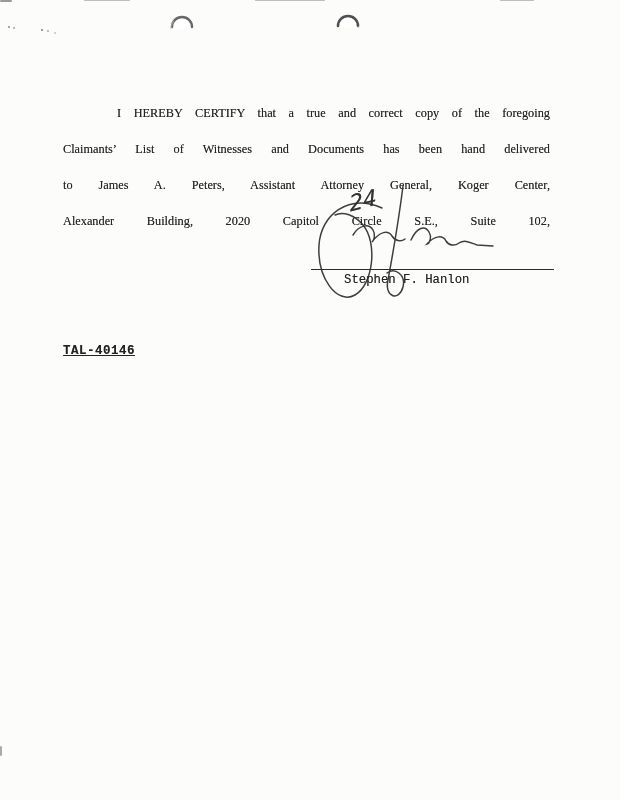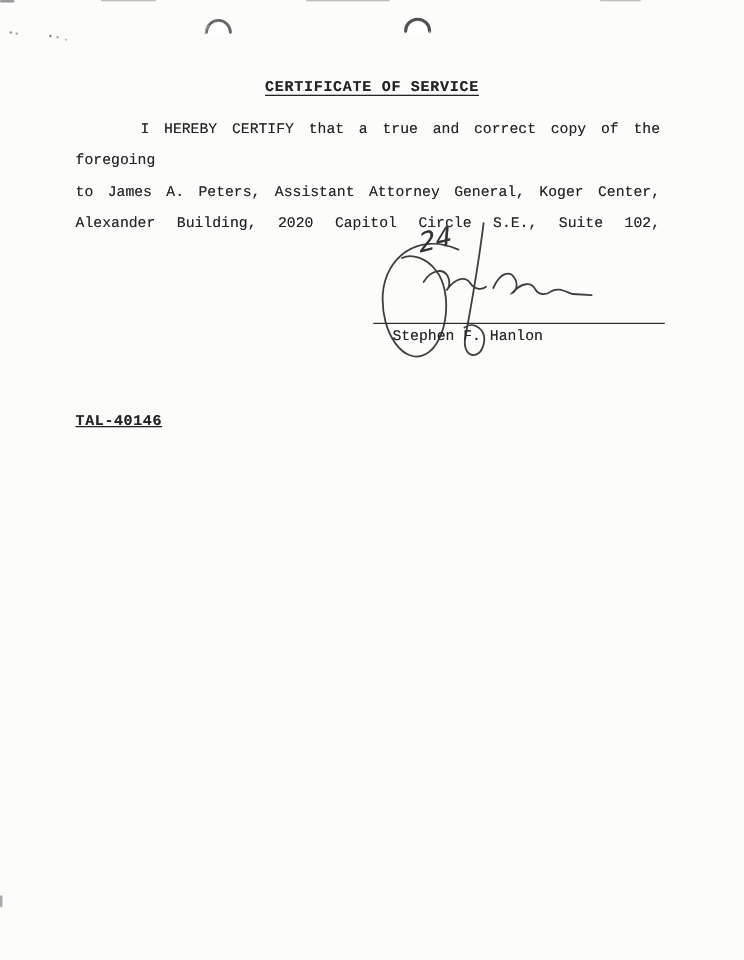--- a/index.html
+++ b/index.html
@@ -30,42 +30,43 @@
   .title{
     position:absolute;left:0;top:66px;width:620px;
     text-align:center;font-size:12.5px;font-weight:bold;
     letter-spacing:.6px;
     text-decoration:underline;text-underline-offset:3px;text-decoration-thickness:1.2px;
     text-shadow:0 0 .5px rgba(30,30,30,.55);
   }
   
   .body-block{
     position:absolute;left:63px;top:95px;width:487px;
-    font-size:12.3px;line-height:26px;
+    font-size:12.3px;line-height:36px;
     text-shadow:0 0 .5px rgba(30,30,30,.5);
+    font-family:Liberation Serif, serif;
   }
   .line{text-align:justify;text-align-last:justify;white-space:normal;}
   .line.indent{text-indent:54px;}
   .blank{
     display:inline-block;width:42px;height:.9em;
     border-bottom:1.3px solid #2b2b2b;
   }
   
   .handwritten-day{
     position:absolute;left:349px;top:188px;
     font-family:"DejaVu Sans", sans-serif;font-style:italic;
     font-size:22px;color:#333;
     transform:rotate(-14deg) skewX(-8deg);
     text-shadow:0 0 .4px rgba(40,40,40,.6);
   }
   
   .sig-scrawl{position:absolute;left:293px;top:183px;width:275px;height:135px;}
   .sig-line{position:absolute;left:311px;top:269px;width:243px;height:0;border-top:1.7px solid #2b2b2b;}
   .sig-name{
-    position:absolute;left:327px;top:273px;
+    position:absolute;left:344px;top:273px;
     font-size:12.3px;text-shadow:0 0 .5px rgba(30,30,30,.5);
   }
   
   .footer-code{
     position:absolute;left:63px;top:344px;
     font-size:12.5px;font-weight:bold;letter-spacing:.5px;
     text-shadow:0 0 .5px rgba(30,30,30,.5);
     text-decoration:underline;
   }
 </style>
@@ -89,24 +90,24 @@
     </svg>
   </div>
   <div class="hole right">
     <svg width="30" height="22" viewBox="0 0 30 22">
       <path d="M 4,18 A 11,11 0 0 1 26,18" fill="#ffffff" stroke="none"></path>
       <path d="M 5,16 A 10,10 0 0 1 25,16" fill="none" stroke="#3d3d3d" stroke-width="2.6" stroke-linecap="round" opacity="0.9"></path>
       <path d="M 25,16 A 10,10 0 0 1 26,18" fill="none" stroke="#bdbdbd" stroke-width="1.2" opacity="0.6"></path>
     </svg>
   </div>
 
-  <div class="title">CERTIFICATE OF SERVICE</div>
 
   <div class="body-block">
     <div class="line indent">I HEREBY CERTIFY that a true and correct copy of the foregoing</div>
+    <div class="line">Claimants’ List of Witnesses and Documents has been hand delivered</div>
     <div class="line">to James A. Peters, Assistant Attorney General, Koger Center,</div>
     <div class="line">Alexander Building, 2020 Capitol Circle S.E., Suite 102,</div>
   </div>
 
   <div class="handwritten-day">24</div>
 
   <div class="sig-scrawl">
     <svg width="275" height="135" viewBox="0 0 275 135">
       <g fill="none" stroke="#2e2e2e" stroke-width="1.5" stroke-linecap="round" opacity="0.92">
         <path d="M 110,3 C 106,35 100,70 95,97 C 91,114 106,119 110,104 C 113,92 102,84 94,90"></path>

